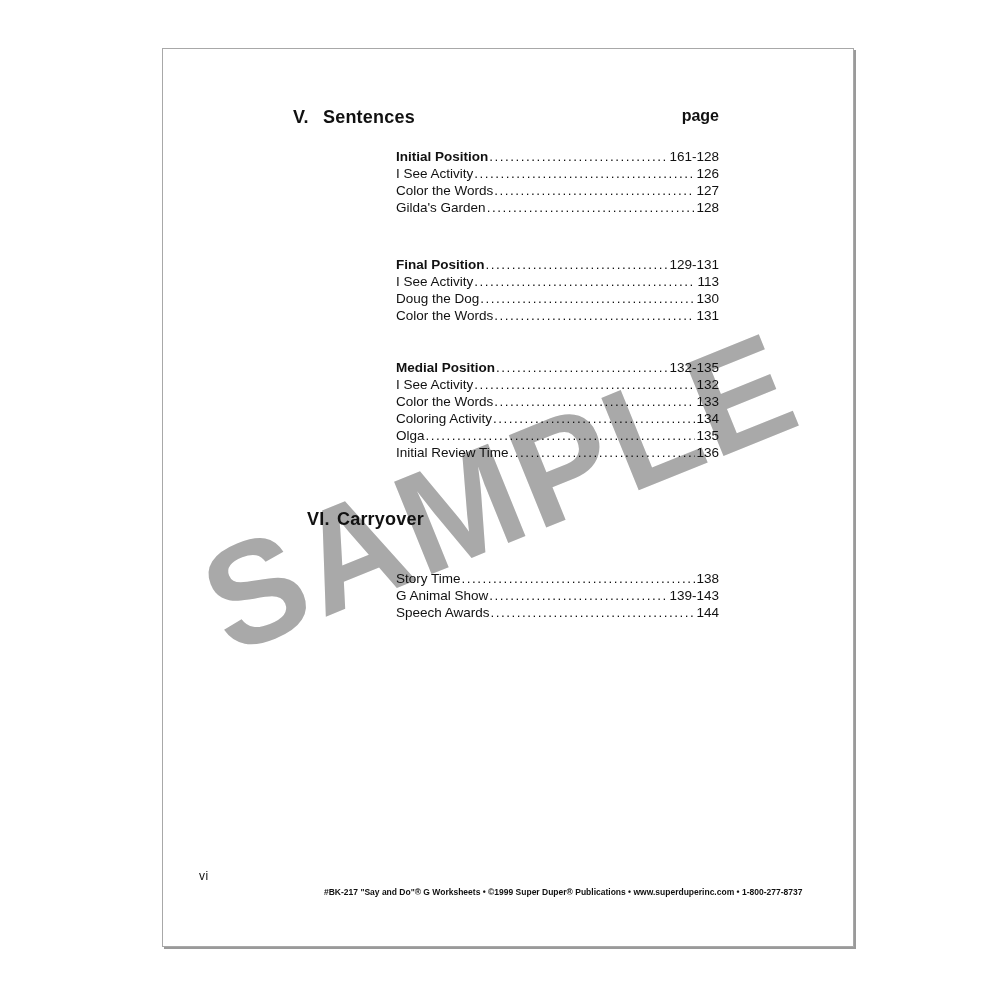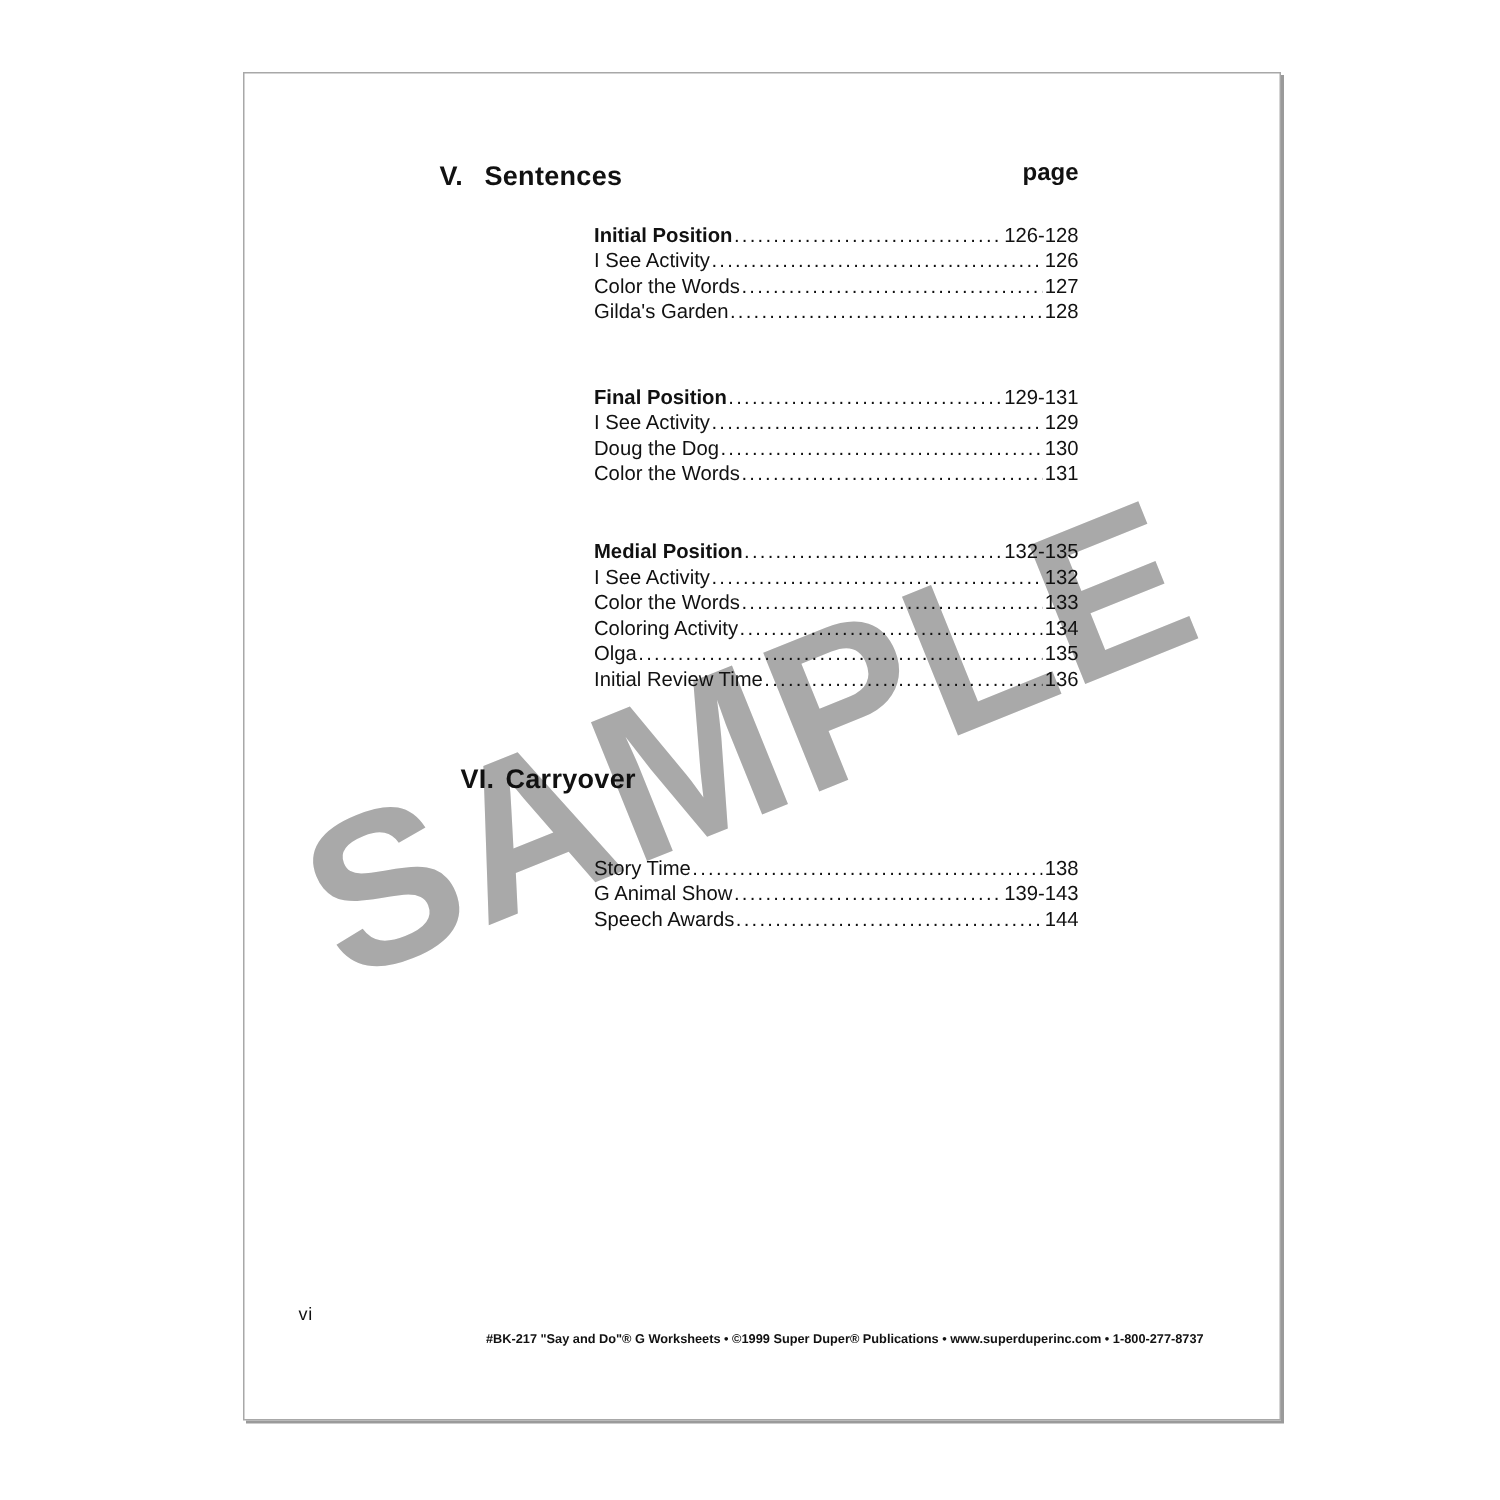--- a/index.html
+++ b/index.html
@@ -128,21 +128,21 @@
       </div>
 
       <div class="page-col-label">page</div>
 
       <div class="toc toc-1">
 
         <div class="toc-group">
           <div class="toc-row bold">
             <span class="label">Initial Position</span>
             <span class="dots"></span>
-            <span class="pg">126-128</span>
+            <span class="pg">161-128</span>
           </div>
           <div class="toc-row">
             <span class="label">I See Activity</span>
             <span class="dots"></span>
             <span class="pg">126</span>
           </div>
           <div class="toc-row">
             <span class="label">Color the Words</span>
             <span class="dots"></span>
             <span class="pg">127</span>
@@ -156,21 +156,21 @@
 
         <div class="toc-group toc-group-2">
           <div class="toc-row bold">
             <span class="label">Final Position</span>
             <span class="dots"></span>
             <span class="pg">129-131</span>
           </div>
           <div class="toc-row">
             <span class="label">I See Activity</span>
             <span class="dots"></span>
-            <span class="pg"> 129</span>
+            <span class="pg"> 113</span>
           </div>
           <div class="toc-row">
             <span class="label">Doug the Dog</span>
             <span class="dots"></span>
             <span class="pg"> 130</span>
           </div>
           <div class="toc-row">
             <span class="label">Color the Words</span>
             <span class="dots"></span>
             <span class="pg"> 131</span>

